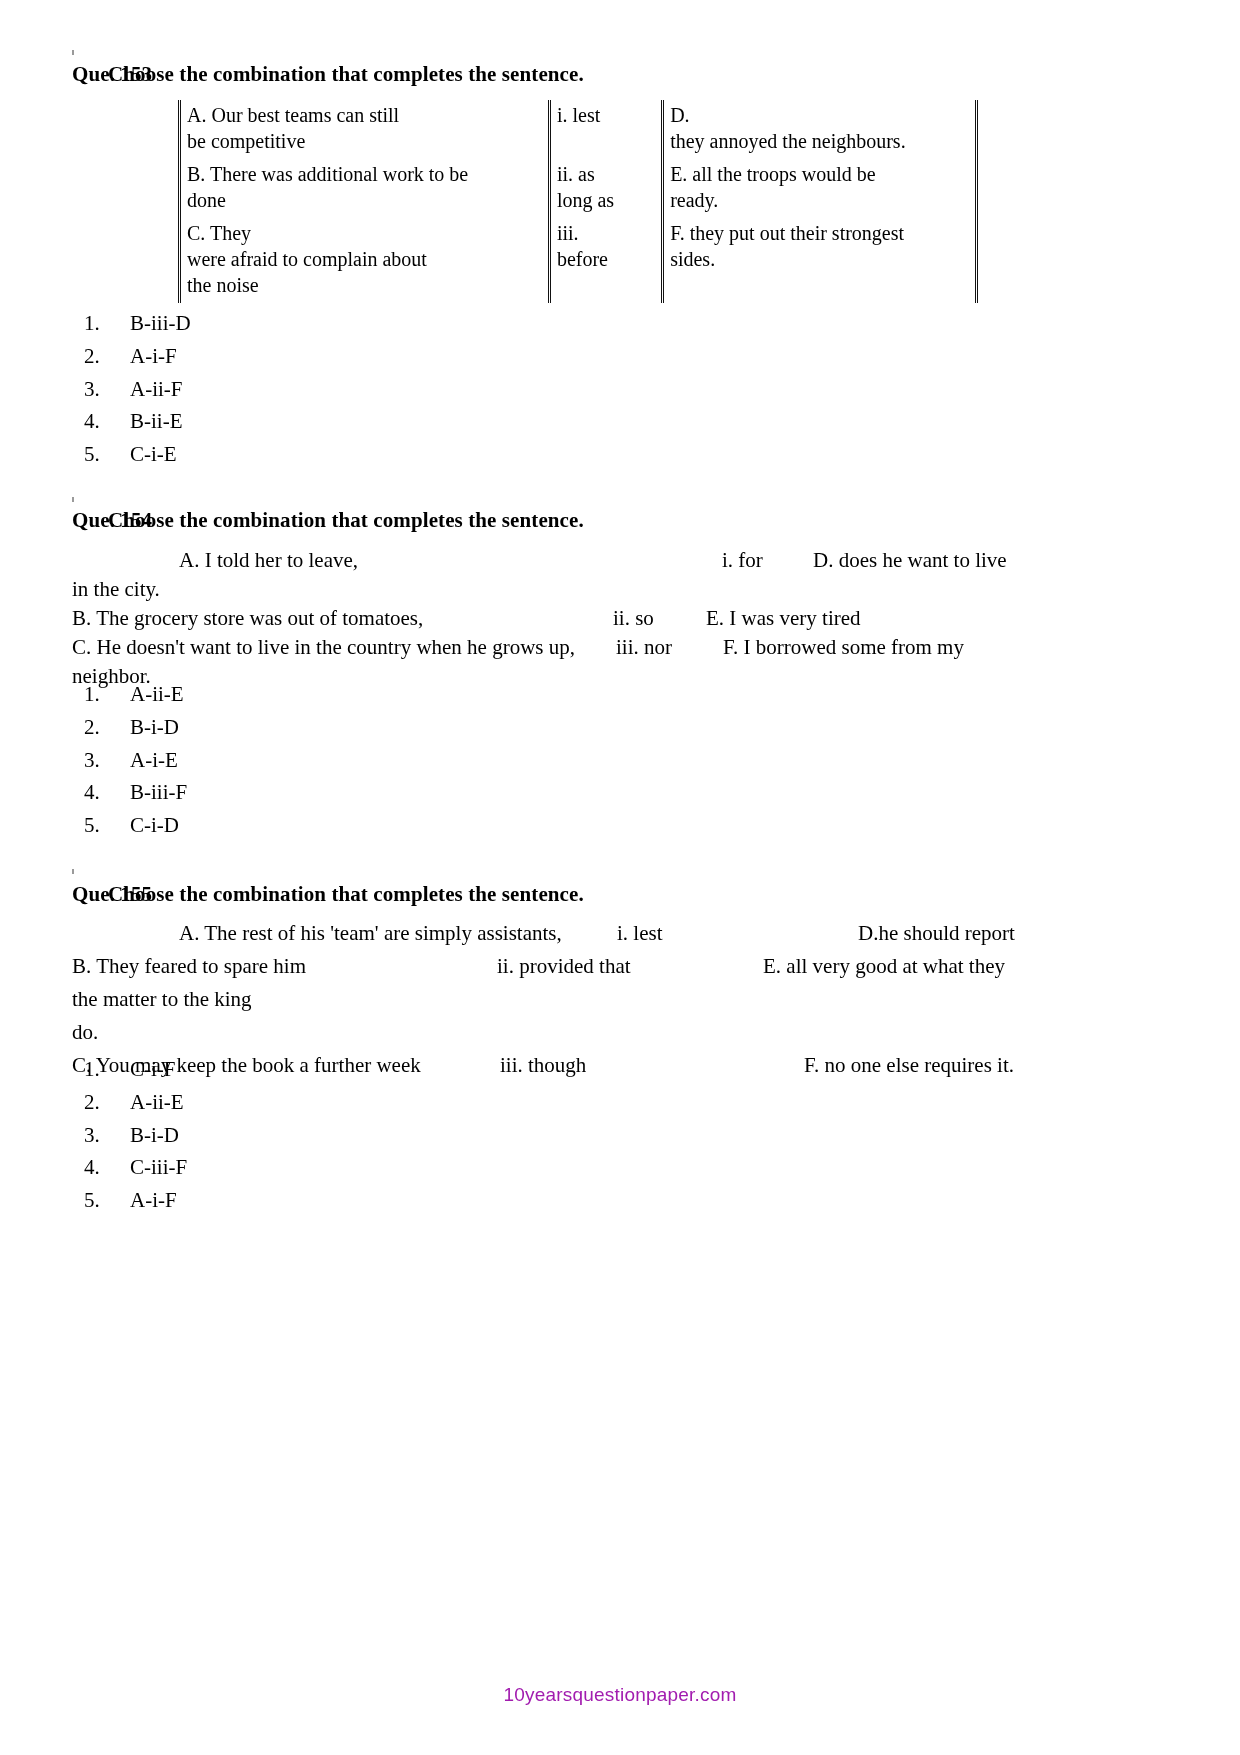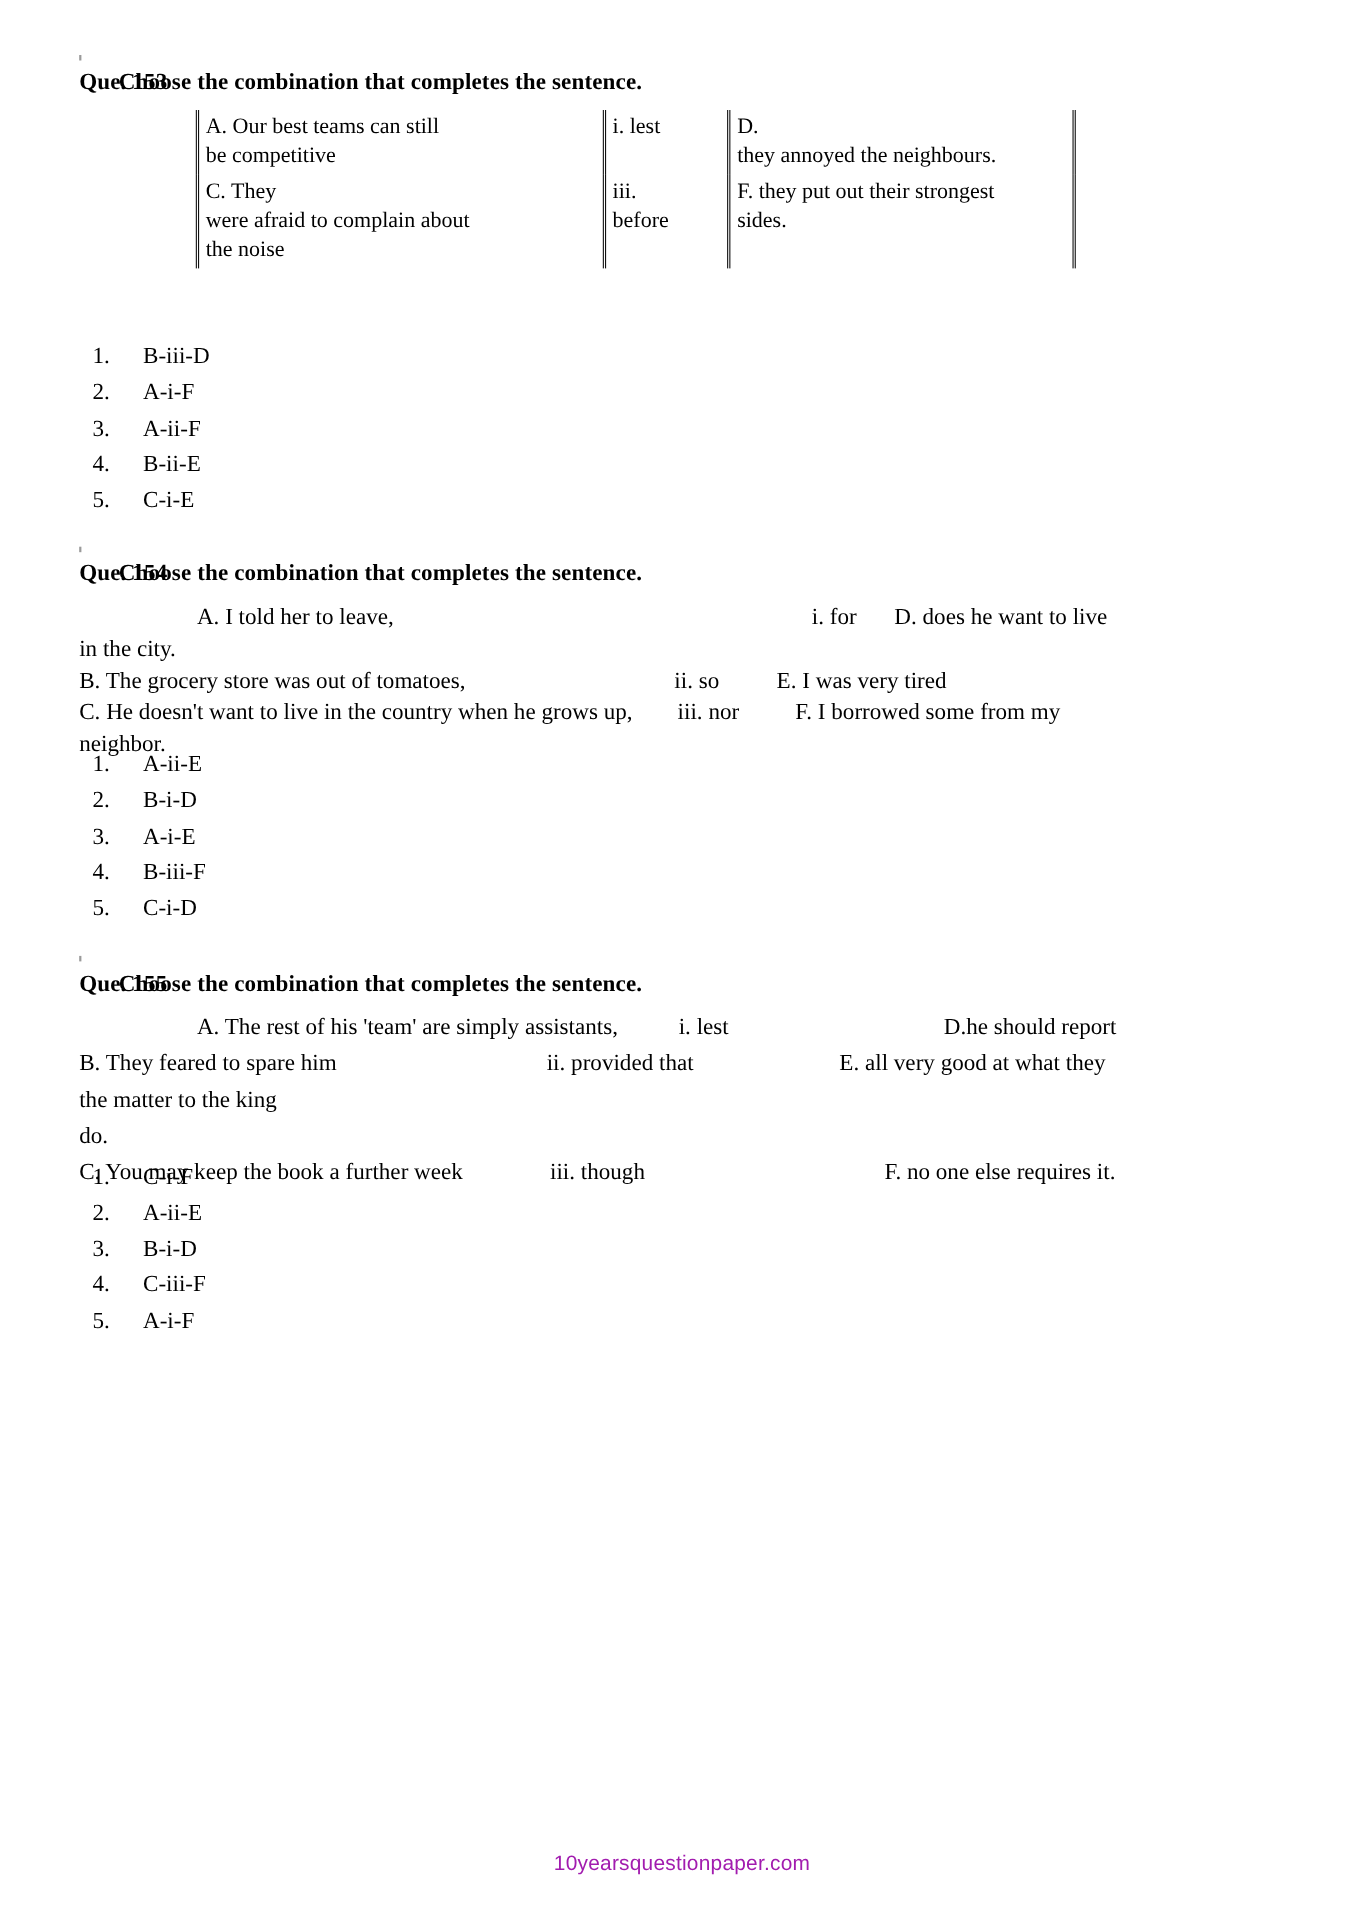--- a/index.html
+++ b/index.html
@@ -156,20 +156,34 @@
       <td class="col-b">
         <span class="cell-line">i. lest</span>
       </td>
       <td class="col-c last">
         <span class="cell-line">D.</span>
         <span class="cell-line">they annoyed the neighbours.</span>
       </td>
     </tr>
     <tr>
       <td class="col-a">
+        <span class="cell-line">B. There was additional work to be</span>
+        <span class="cell-line">done</span>
+      </td>
+      <td class="col-b">
+        <span class="cell-line">ii. as</span>
+        <span class="cell-line">long as</span>
+      </td>
+      <td class="col-c last">
+        <span class="cell-line">E. all the troops would be</span>
+        <span class="cell-line">ready.</span>
+      </td>
+    </tr>
+    <tr>
+      <td class="col-a">
         <span class="cell-line">C. They</span>
         <span class="cell-line">were afraid to complain about</span>
         <span class="cell-line">the noise</span>
       </td>
       <td class="col-b">
         <span class="cell-line">iii.</span>
         <span class="cell-line">before</span>
       </td>
       <td class="col-c last">
         <span class="cell-line">F. they put out their strongest</span>
@@ -205,21 +219,21 @@
   <div class="question-block" style="top:508px;">
     <div class="q-head">
       <span class="q-label">Que. 154</span>
       <span class="q-title">Choose the combination that completes the sentence.</span>
     </div>
   </div>
 
   <div class="flow" style="position:absolute; left:0; top:546px; width:1240px;">
     <div class="flow-line">
       <span class="seg" style="left:179px;">A. I told her to leave,</span>
-      <span class="seg" style="left:722px;margin-left:16px;">i. for</span>
+      <span class="seg" style="left:722px;">i. for</span>
       <span class="seg" style="left:813px;">D. does he want to live</span>
     </div>
     <div class="flow-line">
       <span class="cont">in the city.</span>
     </div>
     <div class="flow-line">
       <span class="seg" style="left:72px;">B. The grocery store was out of tomatoes,</span>
       <span class="seg" style="left:613px;">ii. so</span>
       <span class="seg" style="left:706px;">E. I was very tired</span>
     </div>

